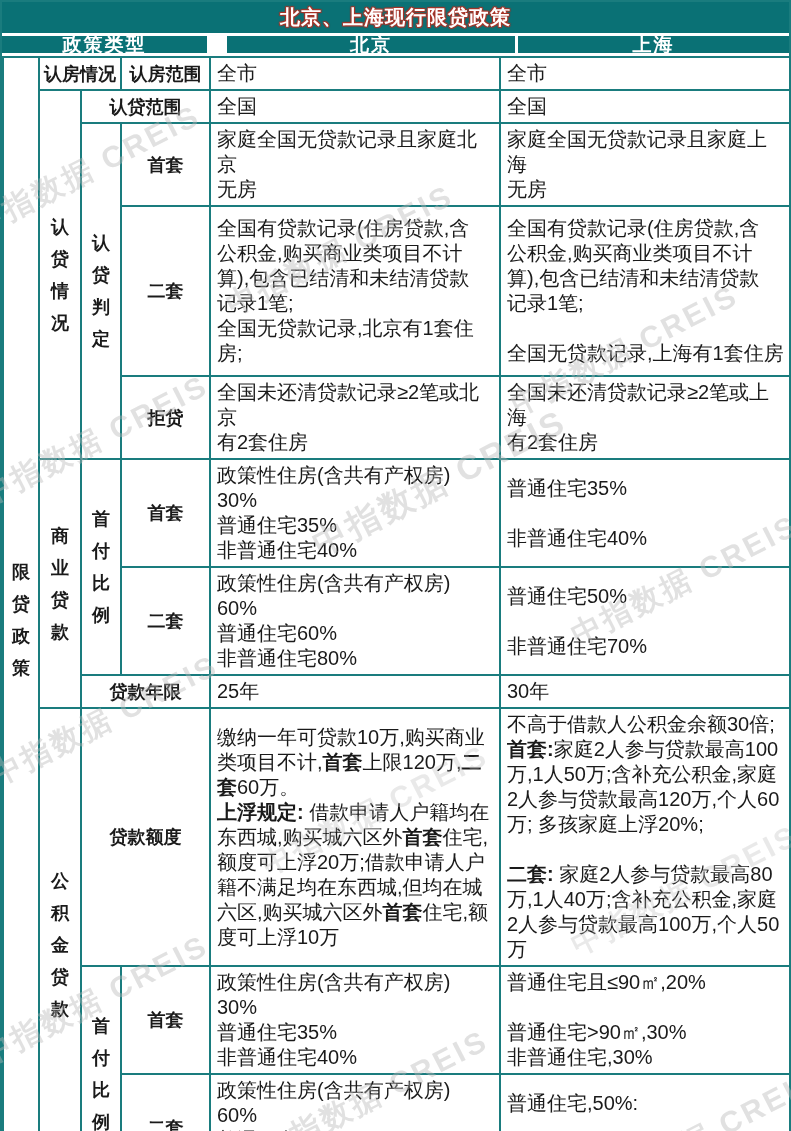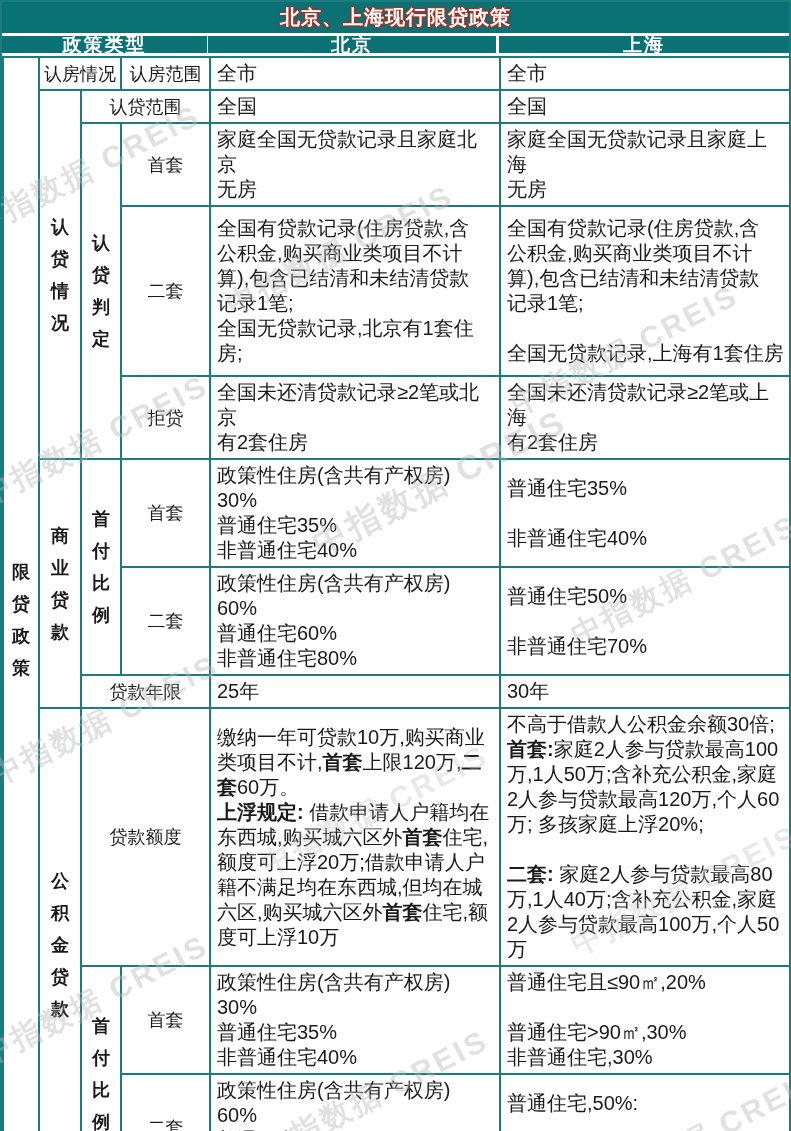--- a/index.html
+++ b/index.html
@@ -24,29 +24,29 @@
     text-shadow:1px 1px 1px var(--title-halo),-1px -1px 1px var(--title-halo),
                 1px -1px 1px var(--title-halo),-1px 1px 1px var(--title-halo),0 0 2px var(--title-halo);
   }
   .hgap{height:3px;background:#ffffff;}
   .headrow{display:flex;height:17px;background:#ffffff;}
   .headcell{
     background:var(--teal);color:#ffffff;font-weight:bold;font-size:19px;
     display:flex;align-items:center;justify-content:center;letter-spacing:2px;
   }
   .hc1{width:205px;}
-  .hc2{width:288px;margin-left:1px;}
+  .hc2{width:288px;margin-left:20px;}
   .hc3{flex:1;margin-left:3px;}
   table{border-collapse:collapse;width:787px;table-layout:fixed;background:#ffffff;position:relative;z-index:1;}
   td{border:2px solid var(--border);vertical-align:middle;overflow:hidden;}
   .v{
     font-weight:bold;text-align:center;white-space:pre-line;
     font-size:18px;line-height:32px;vertical-align:middle;
   }
-  .hlabel{font-weight:normal;text-align:center;font-size:18px;white-space:pre-line;line-height:24px;}
+  .hlabel{font-weight:bold;text-align:center;font-size:18px;white-space:pre-line;line-height:24px;}
   .content{
     font-size:20px;line-height:25px;white-space:pre-line;
     padding:3px 4px 3px 6px;text-align:left;vertical-align:middle;
   }
   .content .b{font-weight:bold;}
   .r1 td{height:30px;}
   .r2 td{height:29px;}
   .r3 td{height:58px;}
   .r4 td{height:170px;}
   .r5 td{height:60px;}

